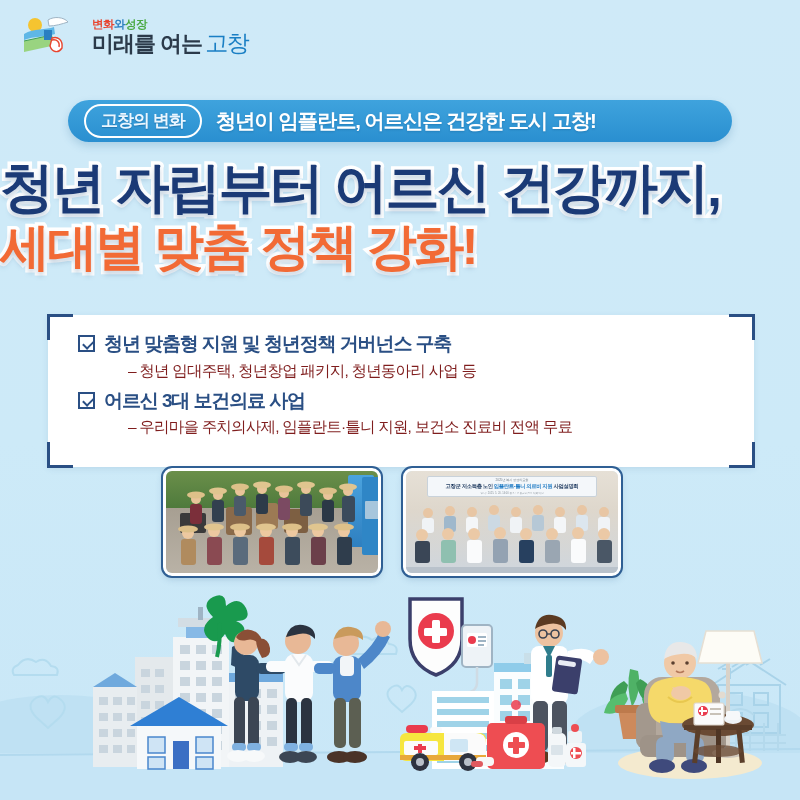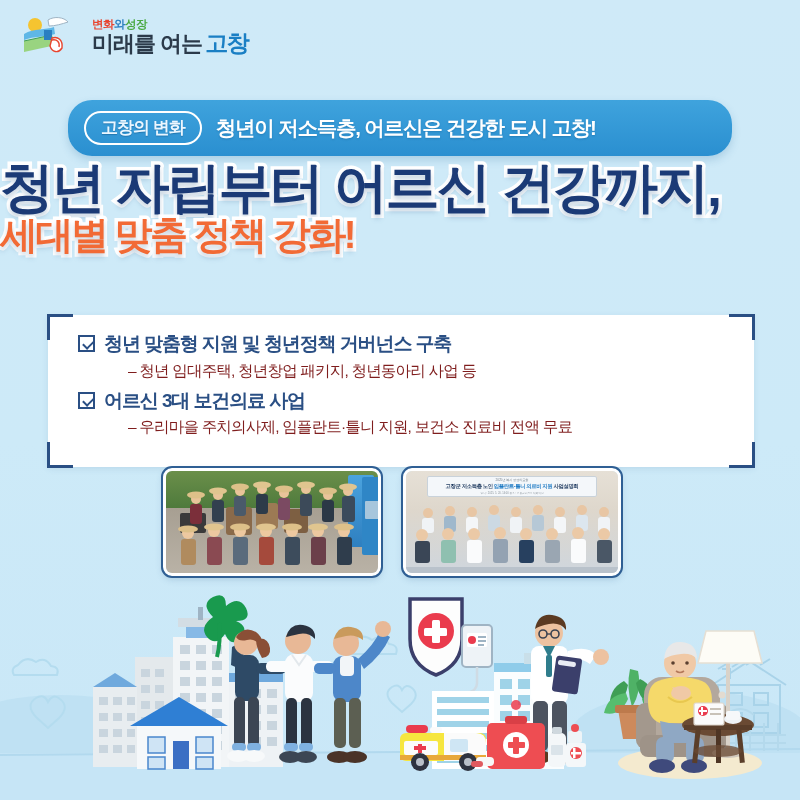--- a/index.html
+++ b/index.html
@@ -13,41 +13,41 @@
 
   
   .logo { position:absolute; left:22px; top:10px; width:190px; height:52px;
           display:flex; align-items:center; gap:20px; }
   .logo-mark { position:relative; width:50px; height:44px; flex:0 0 50px; }
   .logo-text { display:flex; flex-direction:column; line-height:1; padding-top:2px; }
   .logo-top { font-size:11.5px; font-weight:bold; letter-spacing:-0.5px; white-space:nowrap; }
   .logo-top .c1 { color:#e8442e; } .logo-top .c2 { color:#2a7fc1; } .logo-top .c3 { color:#49a942; }
   .logo-bot { display:flex; align-items:baseline; gap:3px; margin-top:2px; white-space:nowrap; }
   .logo-bot .mirae { font-size:22px; font-weight:bold; color:#2b3a4a; letter-spacing:-1px; }
-  .logo-bot .gochang { font-size:23px; font-weight:bold; color:#1a7fc4; letter-spacing:-1.5px; }
+  .logo-bot .gochang { font-size:23px; font-weight:normal; color:#1a7fc4; letter-spacing:-1.5px; }
 
   
-  .banner { position:absolute; left:68px; top:100px; width:664px; height:56px;
+  .banner { position:absolute; left:68px; top:100px; width:664px; height:42px;
             background:linear-gradient(180deg,#3fa3dd 0%,#2a8fd0 100%);
             border-radius:24px; display:flex; align-items:center; padding:9px 16px;
             box-shadow:0 4px 9px rgba(40,110,160,.22); }
   .pill { border:2.5px solid #ffffff; border-radius:18px; padding:3px 15px 4px;
           font-size:17px; font-weight:bold; color:#eaf6ff; letter-spacing:-1px;
           text-shadow:0 1px 1px rgba(0,60,110,.35); white-space:nowrap; }
   .banner-text { margin-left:14px; font-size:20.5px; font-weight:bold; color:#ffffff;
                  letter-spacing:-1.2px; white-space:nowrap;
                  text-shadow:0 1px 2px rgba(0,70,120,.28); }
 
   
   .headline { position:absolute; left:0; top:160px; width:800px; }
   .hl-line { font-weight:bold; letter-spacing:-2.5px; line-height:1.03; white-space:nowrap; }
   .hl1 { font-size:54px; color:#1b3a76;
          -webkit-text-stroke:7px #ffffff; paint-order:stroke fill;
          text-shadow:0 4px 5px rgba(90,130,165,.35); }
-  .hl2 { font-size:38px; color:#f26a35; 
+  .hl2 { font-size:50px; color:#f26a35; margin-top:6px;
          -webkit-text-stroke:7px #ffffff; paint-order:stroke fill;
          text-shadow:0 4px 5px rgba(90,130,165,.35); }
 
   
   .card { position:absolute; left:48px; top:315px; width:706px; height:152px;
           background:#ffffff; box-shadow:0 2px 6px rgba(60,110,150,.12); }
   .corner { position:absolute; width:26px; height:26px; border:3.5px solid #2a4f84; }
   .c-tl { left:-1px; top:-1px; border-right:none; border-bottom:none; }
   .c-tr { right:-1px; top:-1px; border-left:none; border-bottom:none; }
   .c-bl { left:-1px; bottom:-1px; border-right:none; border-top:none; }
@@ -114,21 +114,21 @@
       </div>
       <div class="logo-bot">
         <span class="mirae">미래를 여는</span>
         <span class="gochang">고창</span>
       </div>
     </div>
   </div>
 
   <div class="banner">
     <div class="pill">고창의 변화</div>
-    <div class="banner-text">청년이 저소득층, 어르신은 건강한 도시 고창!</div>
+    <div class="banner-text">청년이 임플란트, 어르신은 건강한 도시 고창!</div>
   </div>
 
   <div class="headline">
     <div class="hl-line hl1">청년 자립부터 어르신 건강까지,</div>
     <div class="hl-line hl2">세대별 맞춤 정책 강화!</div>
   </div>
 
   <div class="card">
     <span class="corner c-tl"></span>
     <span class="corner c-tr"></span>

